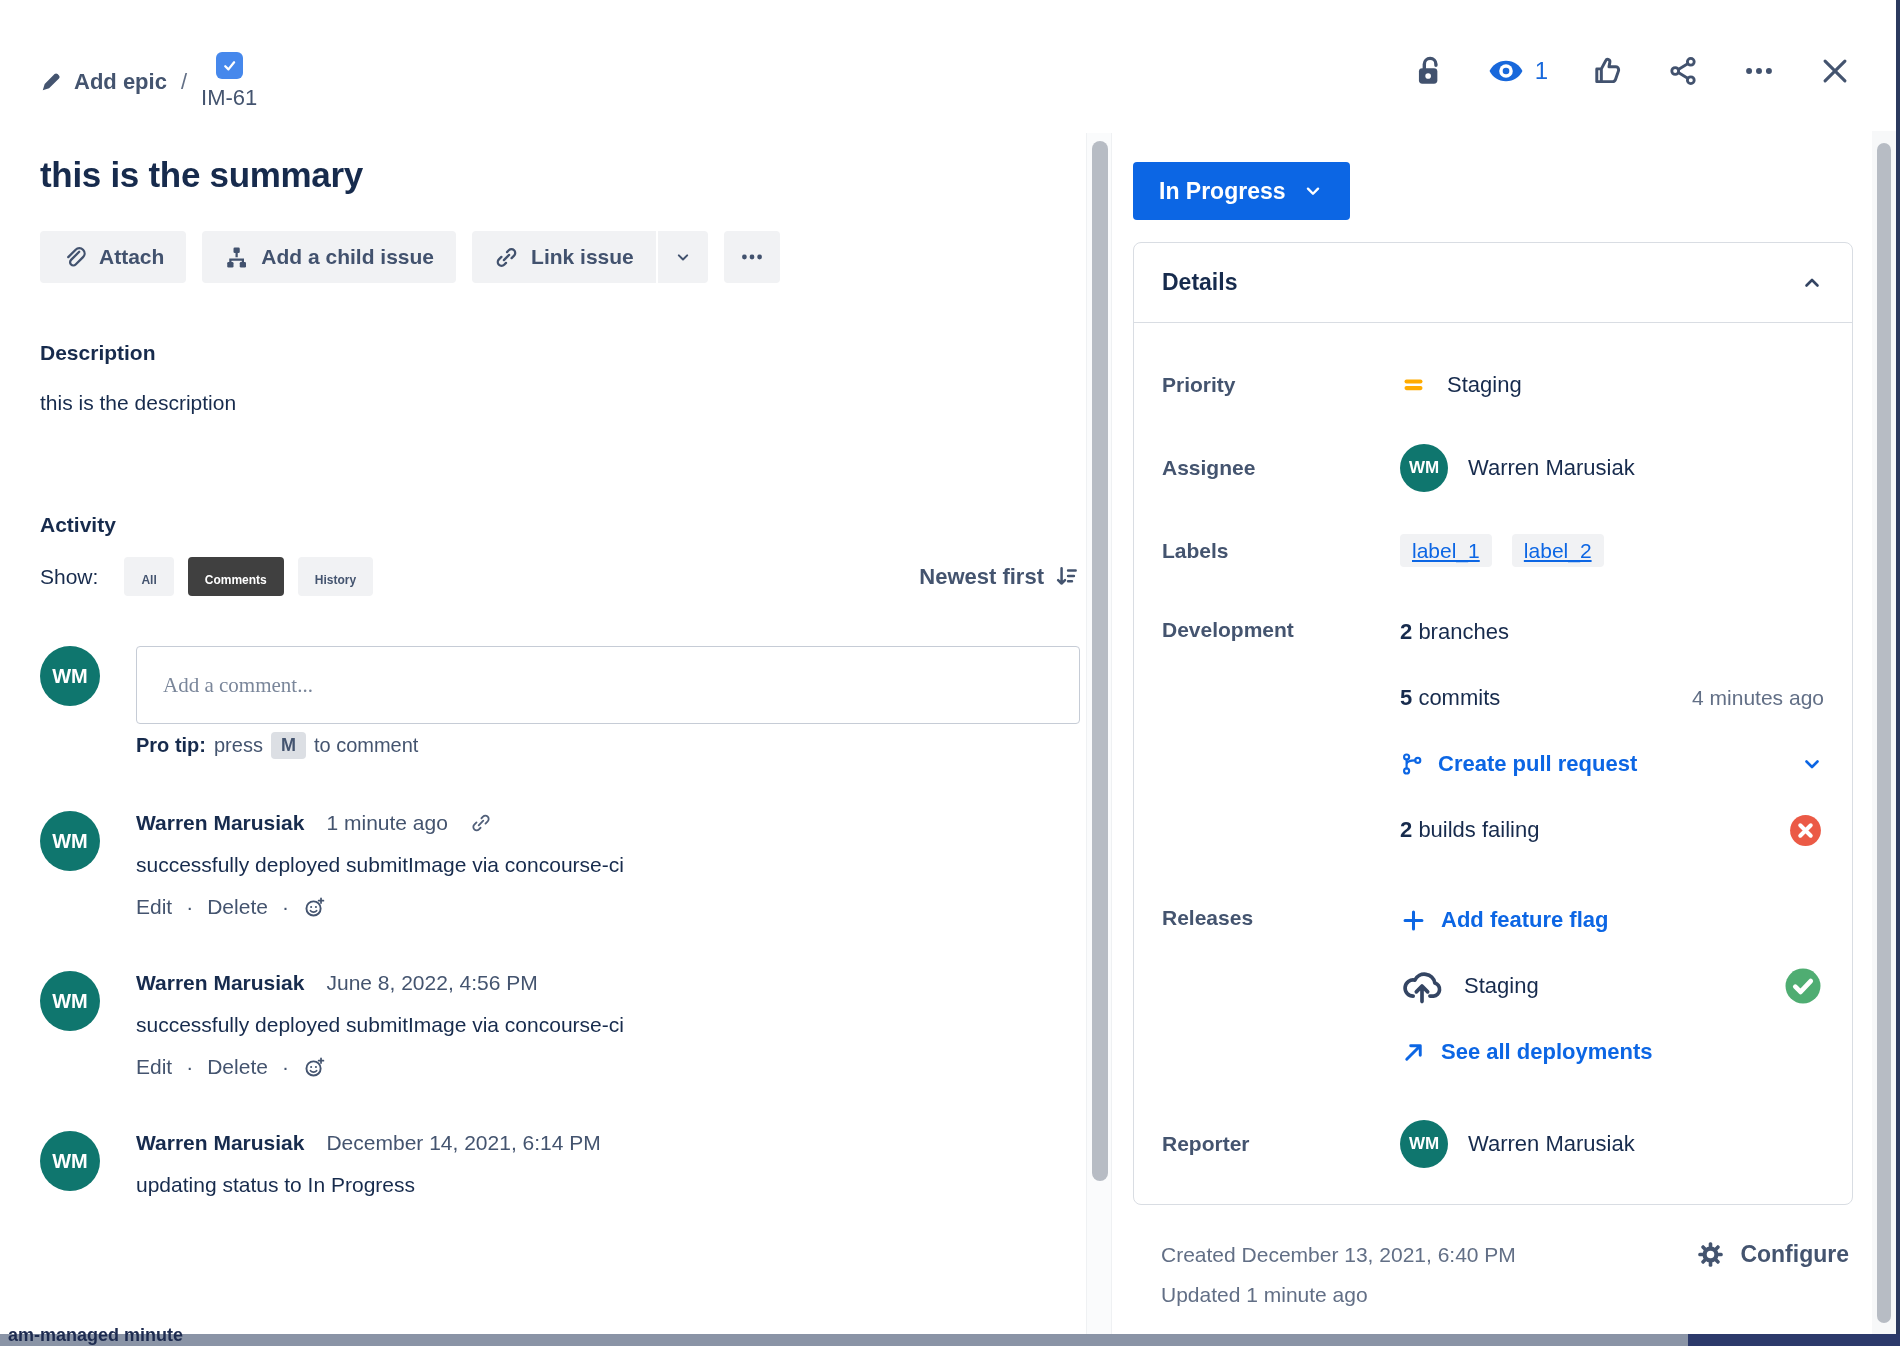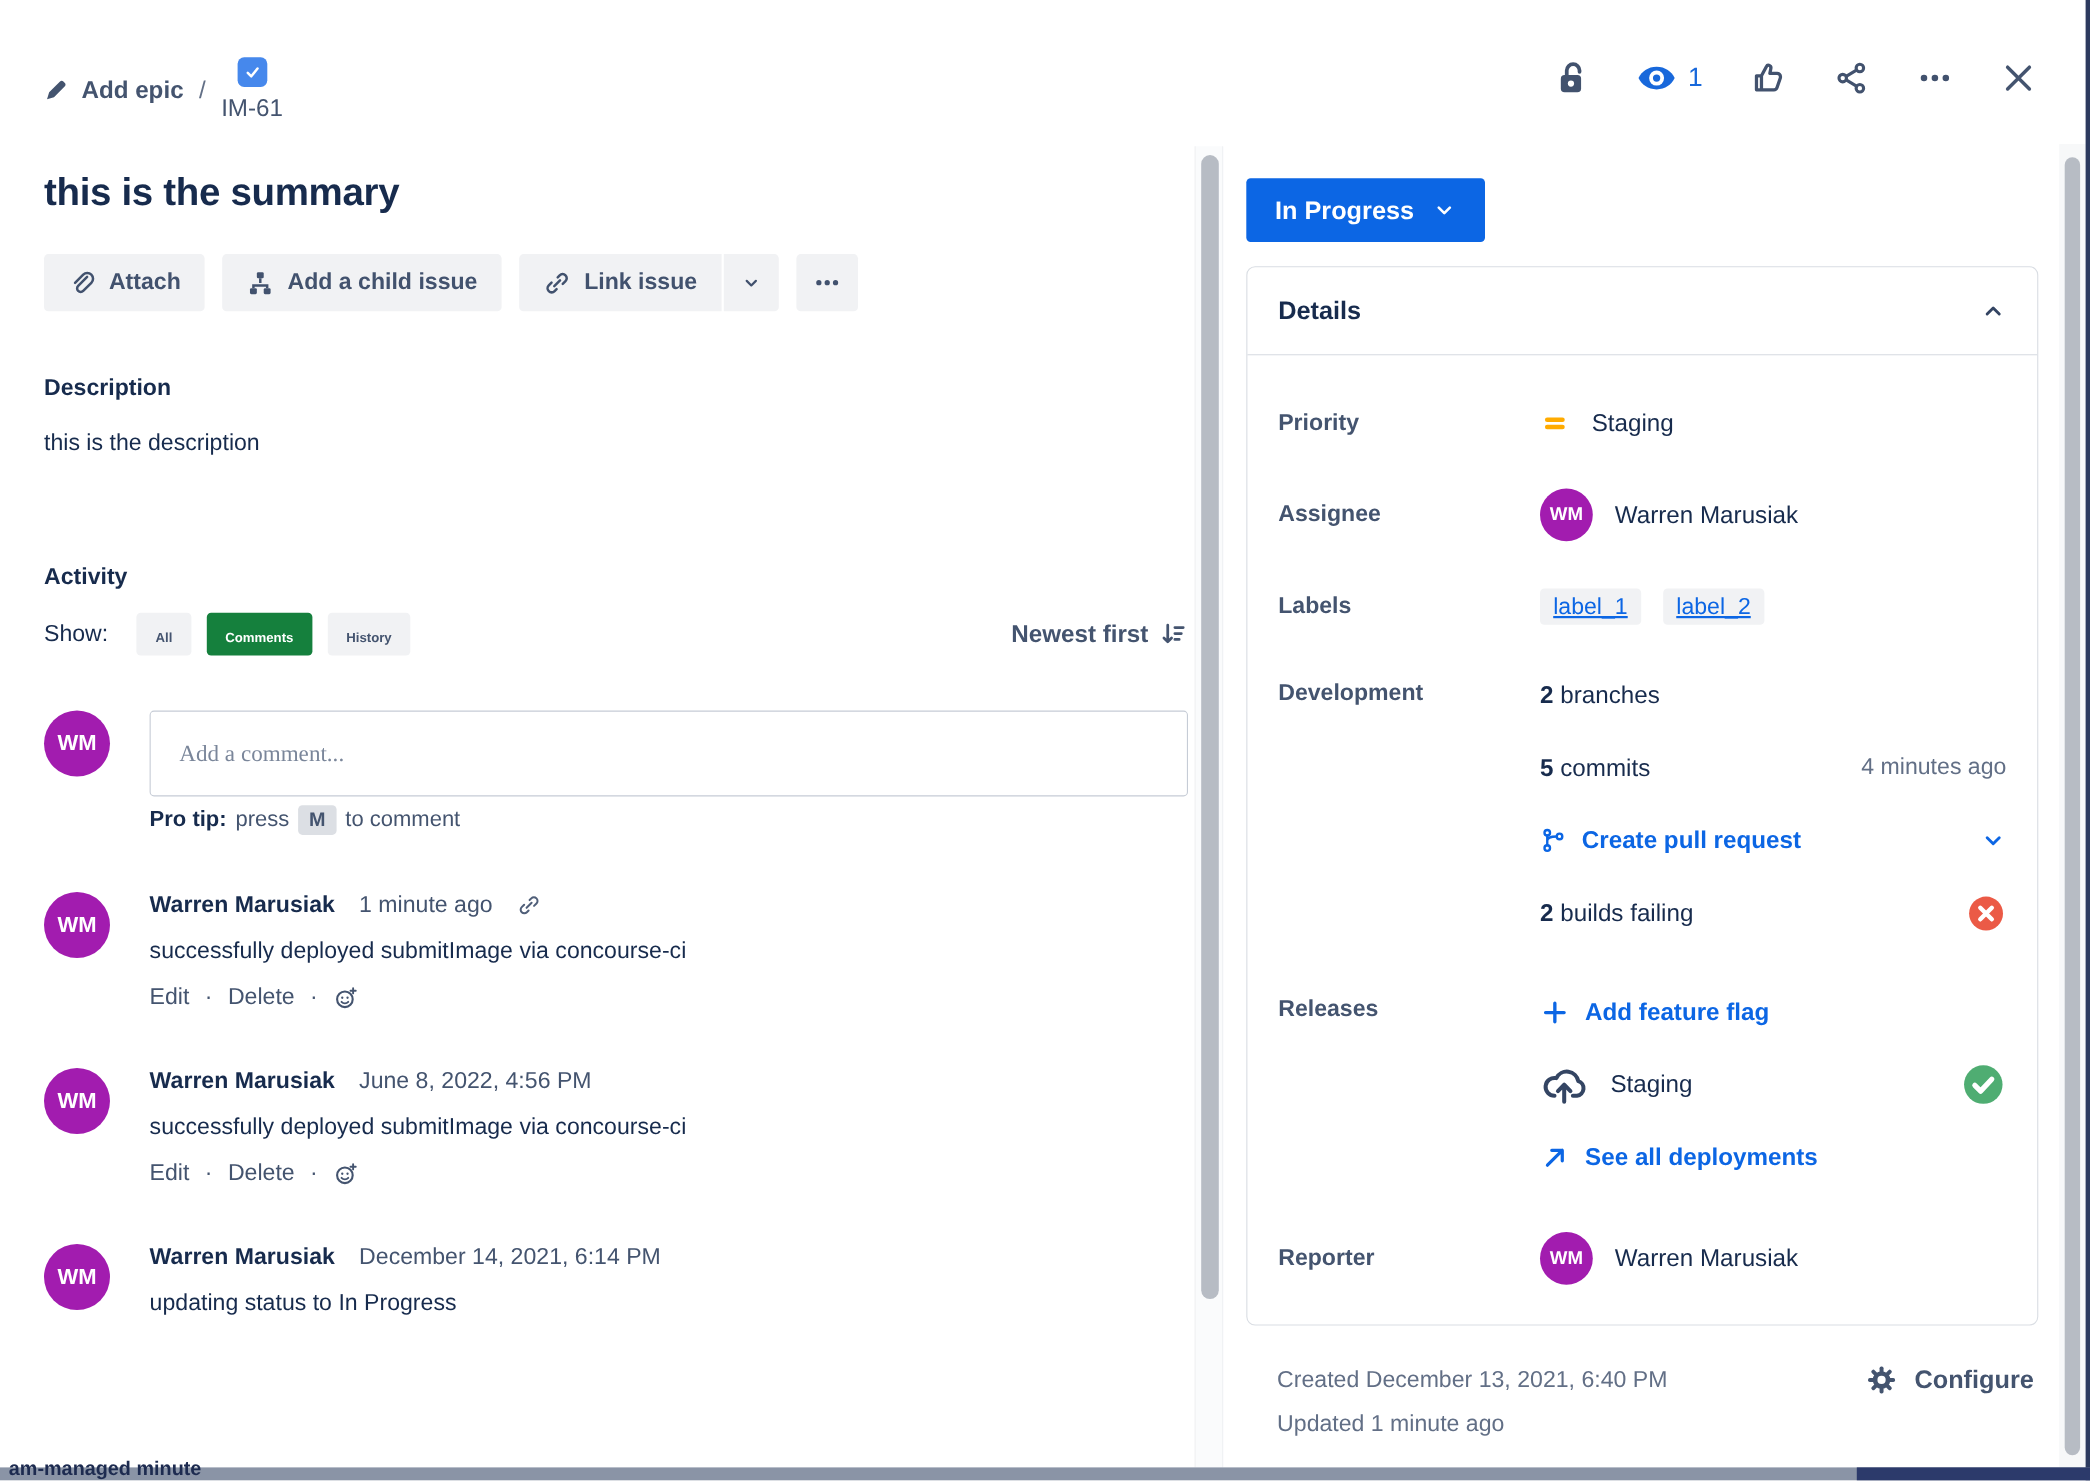--- a/index.html
+++ b/index.html
@@ -43,25 +43,25 @@
   .desc-body { margin-top:26px; font-size:21px; color:#172B4D; }
 
   .activity-heading { margin-top:98px; }
   .show-row { margin-top:20px; display:flex; align-items:center; }
   .show-label { font-size:21px; color:#172B4D; margin-right:26px; }
   .pill {
     height:39px; padding:16px 17px; margin-right:14px; border:none; border-radius:4px;
     background:#F1F2F4; color:#44546F; font-family:"Liberation Sans", sans-serif;
     font-size:12px; font-weight:bold; cursor:pointer;
   }
-  .pill.selected { background:#15803d; color:#ffffff; }
+  .pill.selected { background:#404040; color:#ffffff; }
   .sort-btn { margin-left:auto; display:flex; align-items:center; gap:10px; background:none; border:none; cursor:pointer;
     font-family:"Liberation Sans", sans-serif; font-size:22px; font-weight:600; color:#44546F; }
 
-  .avatar { border-radius:50%; background:#a21caf; color:#ffffff; display:flex; align-items:center; justify-content:center; font-weight:bold; }
+  .avatar { border-radius:50%; background:#0f766e; color:#ffffff; display:flex; align-items:center; justify-content:center; font-weight:bold; }
   .avatar.lg { width:60px; height:60px; font-size:20px; }
   .avatar.sm { width:48px; height:48px; font-size:17px; }
 
   .composer { margin-top:50px; display:flex; gap:36px; }
   .comment-input {
     flex:1; height:78px; border:1.5px solid #C6CCD6; border-radius:4px; padding:0 26px;
     font-family:Liberation Serif, serif; font-size:21px; color:#172B4D; background:#fff;
   }
   .comment-input::placeholder { color:#7A869A; }
   .protip { margin-top:8px; margin-left:96px; font-size:20px; color:#44546F; display:flex; align-items:center; gap:8px; }

